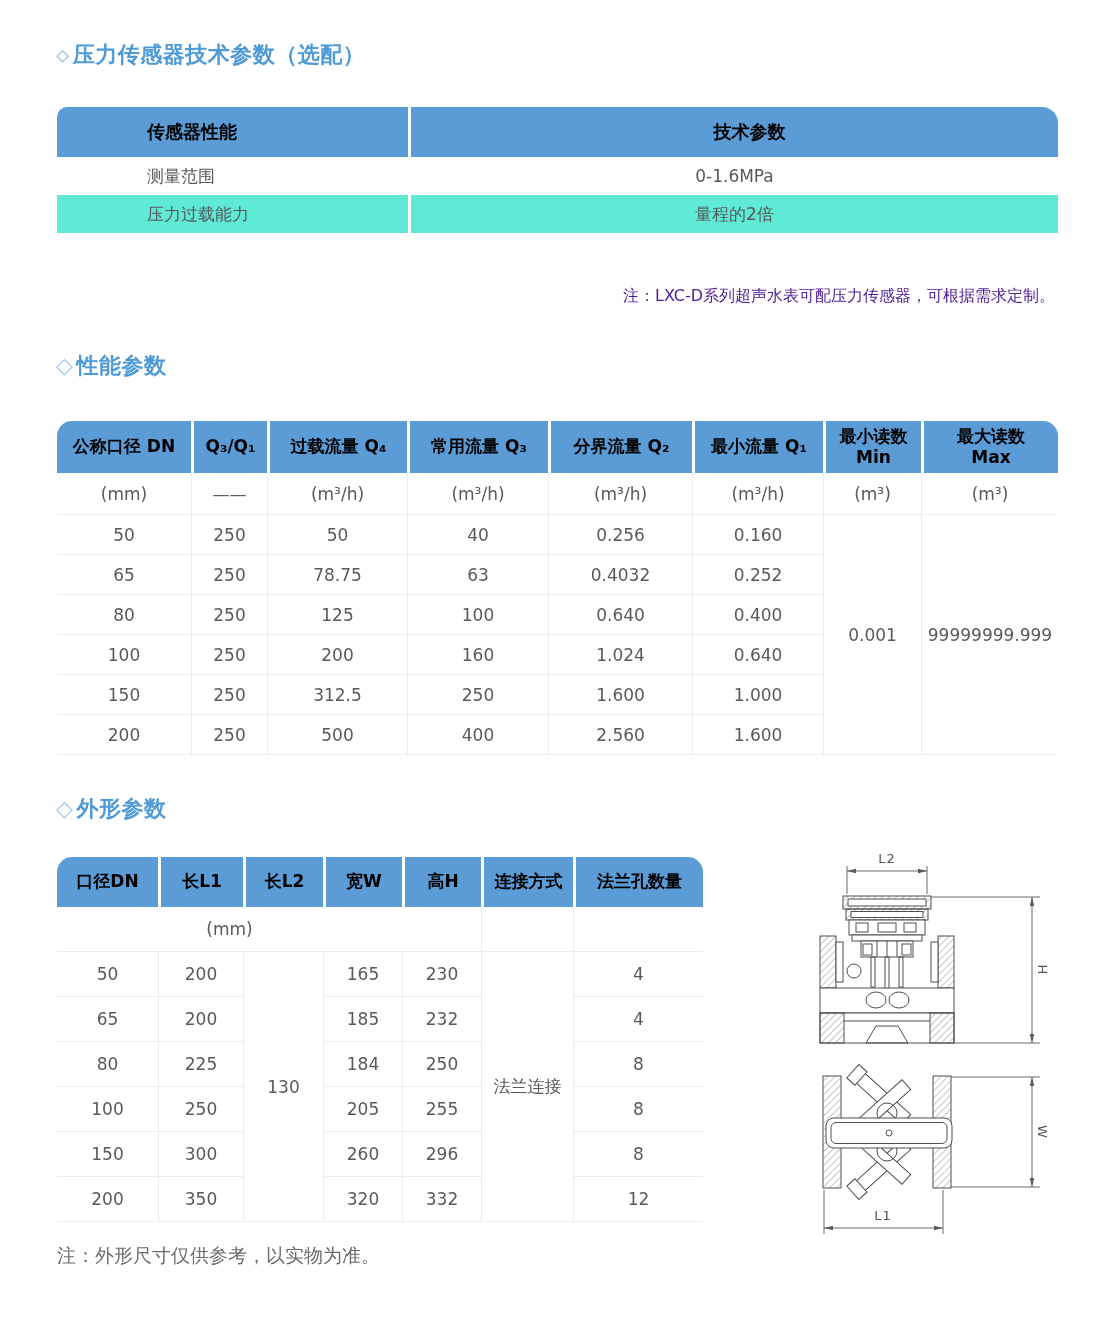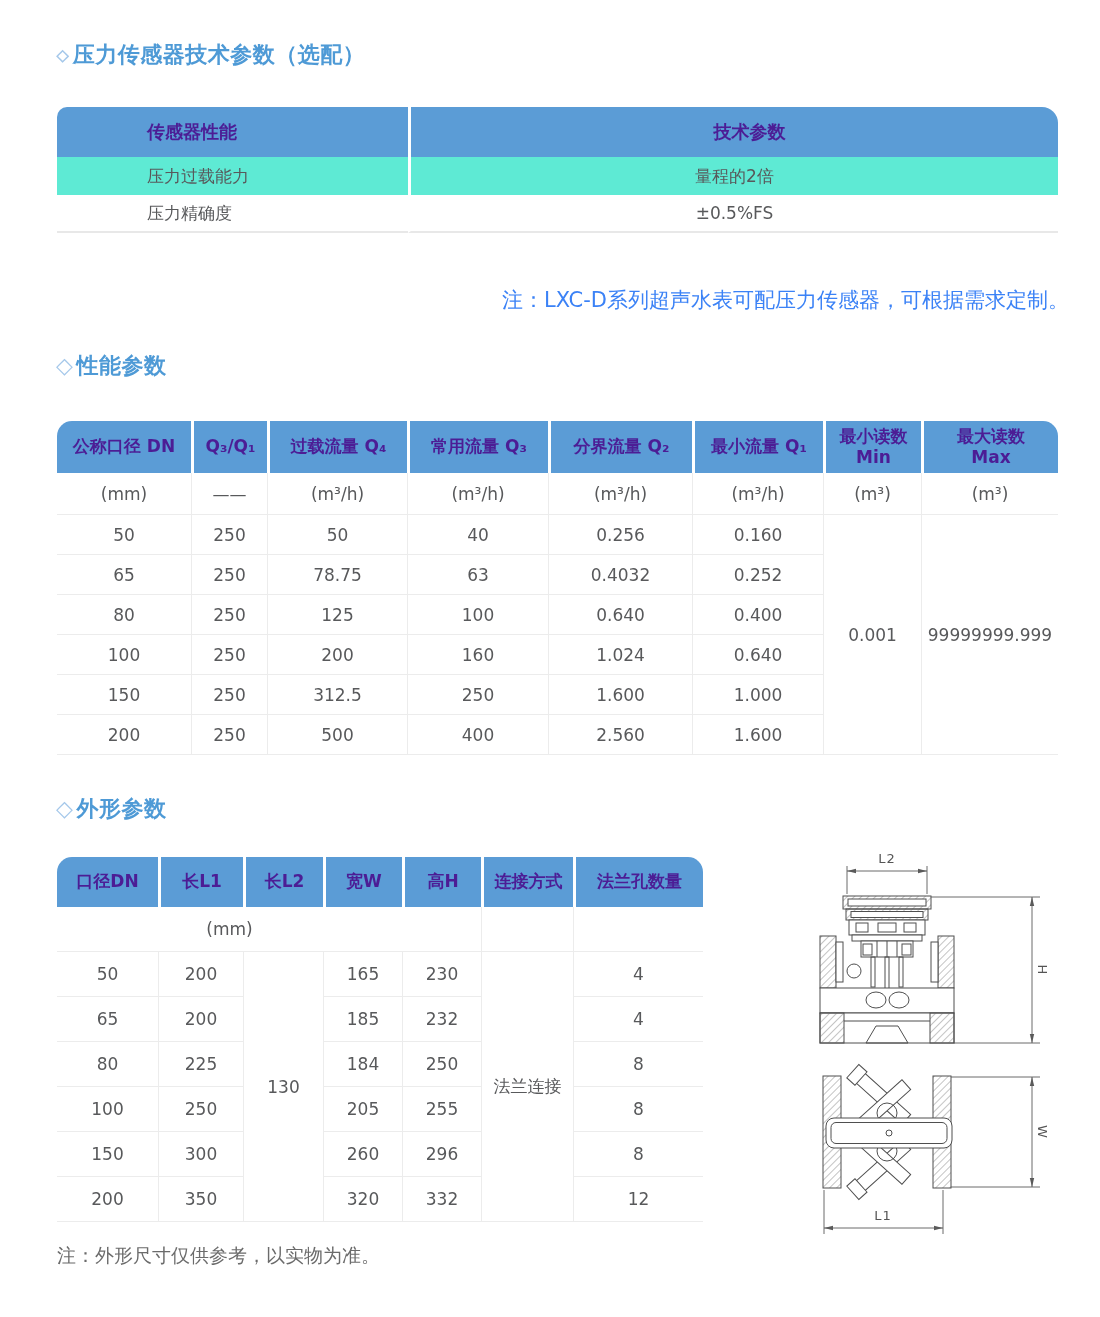--- a/index.html
+++ b/index.html
@@ -4,34 +4,34 @@
 <style>
   * { box-sizing: border-box; margin: 0; padding: 0; }
   html, body { background: #ffffff; }
   body { font-family: "DejaVu Sans", "Liberation Sans", sans-serif; }
   .page { position: relative; width: 1100px; height: 1317px; background: #fff; overflow: hidden; }
 
   .sec-title { position: absolute; left: 56px; font-size: 22px; font-weight: 600; color: #4E9AD6; letter-spacing: 0.5px; }
   .sec-title .diamond { color: #A5C8EA; font-weight: 400; margin-right: 3px; }
 
   table { border-collapse: separate; border-spacing: 0; table-layout: fixed; position: absolute; }
-  th { background: #5B9CD6; color: #4c1d95; font-size: 17px; font-weight: 600; text-align: center; vertical-align: middle; line-height: 1.25; padding: 0 2px; }
+  th { background: #5B9CD6; color: #000000; font-size: 17px; font-weight: 600; text-align: center; vertical-align: middle; line-height: 1.25; padding: 0 2px; }
   td { font-size: 17px; color: #58595B; text-align: center; vertical-align: middle; background: #fff; }
 
   
   #table1 { left: 57px; top: 107px; width: 1001px; }
   #table1 th { height: 50px; font-size: 18px; padding-left: 32px; }
   #table1 .th-left  { text-align: left; padding-left: 90px; border-top-left-radius: 10px; }
   #table1 .th-right { border-top-right-radius: 16px; border-left: 3px solid #fff; }
   #table1 td { height: 38px; }
   #table1 .row-label { text-align: left; padding-left: 90px; }
   #table1 .row-value { border-left: 3px solid #fff; }
   #table1 tr.striped td { background: #5eead4; }
   #table1 tr.last td { border-bottom: 2px solid #E8E8E8; }
-  #note1 { position: absolute; left: 68px; top: 286px; width: 1001px; text-align: right; font-size: 21px; color: #3b82f6; }
+  #note1 { position: absolute; left: 54px; top: 286px; width: 1001px; text-align: right; font-size: 16px; color: #4c1d95; }
 
   
   #table2 { left: 57px; top: 421px; width: 1001px; }
   #table2 th { height: 52px; }
   #table2 th + th { border-left: 3px solid #fff; }
   #table2 .corner-tl { border-top-left-radius: 15px; }
   #table2 .corner-tr { border-top-right-radius: 15px; }
   #table2 td { border-bottom: 1px solid #ECECEC; }
   #table2 td + td { border-left: 1px solid #ECECEC; }
   #table2 tr.units td { height: 42px; }
@@ -69,27 +69,27 @@
         <col style="width:351px">
         <col style="width:650px">
       </colgroup>
     <thead>
       <tr>
         <th class="th-left">传感器性能</th>
         <th class="th-right">技术参数</th>
       </tr>
     </thead>
     <tbody>
+      <tr>
+        <td class="row-label">测量范围</td>
+        <td class="row-value">0-1.6MPa</td>
+      </tr>
       <tr class="striped">
         <td class="row-label">压力过载能力</td>
         <td class="row-value">量程的2倍</td>
-      </tr>
-      <tr class="last">
-        <td class="row-label">压力精确度</td>
-        <td class="row-value">±0.5%FS</td>
       </tr>
     </tbody>
   </table>
 
   <div id="note1">注：LXC-D系列超声水表可配压力传感器，可根据需求定制。</div>
 
   <div class="sec-title" style="top:351px;">
     <span class="diamond">◇</span><span>性能参数</span>
   </div>
 

